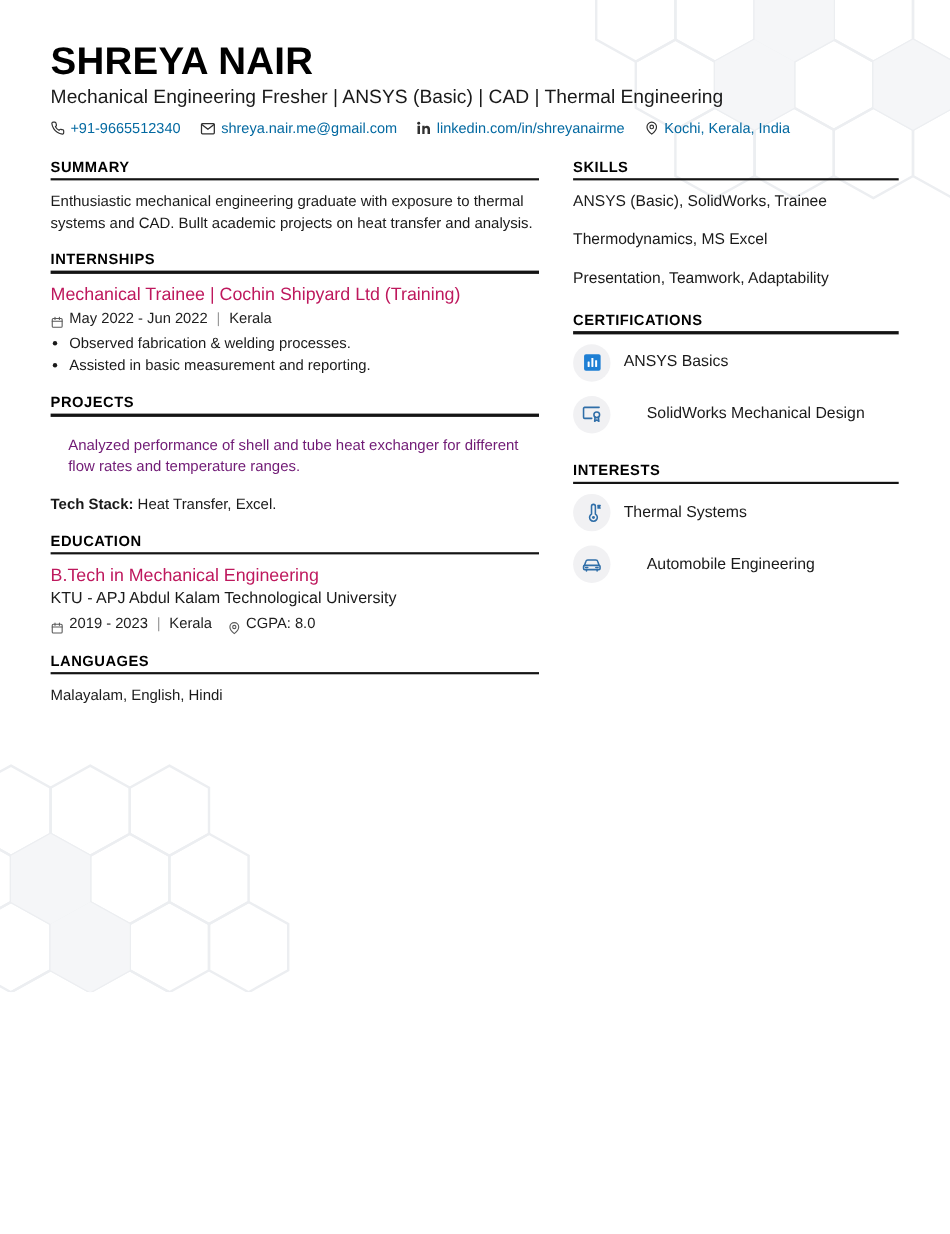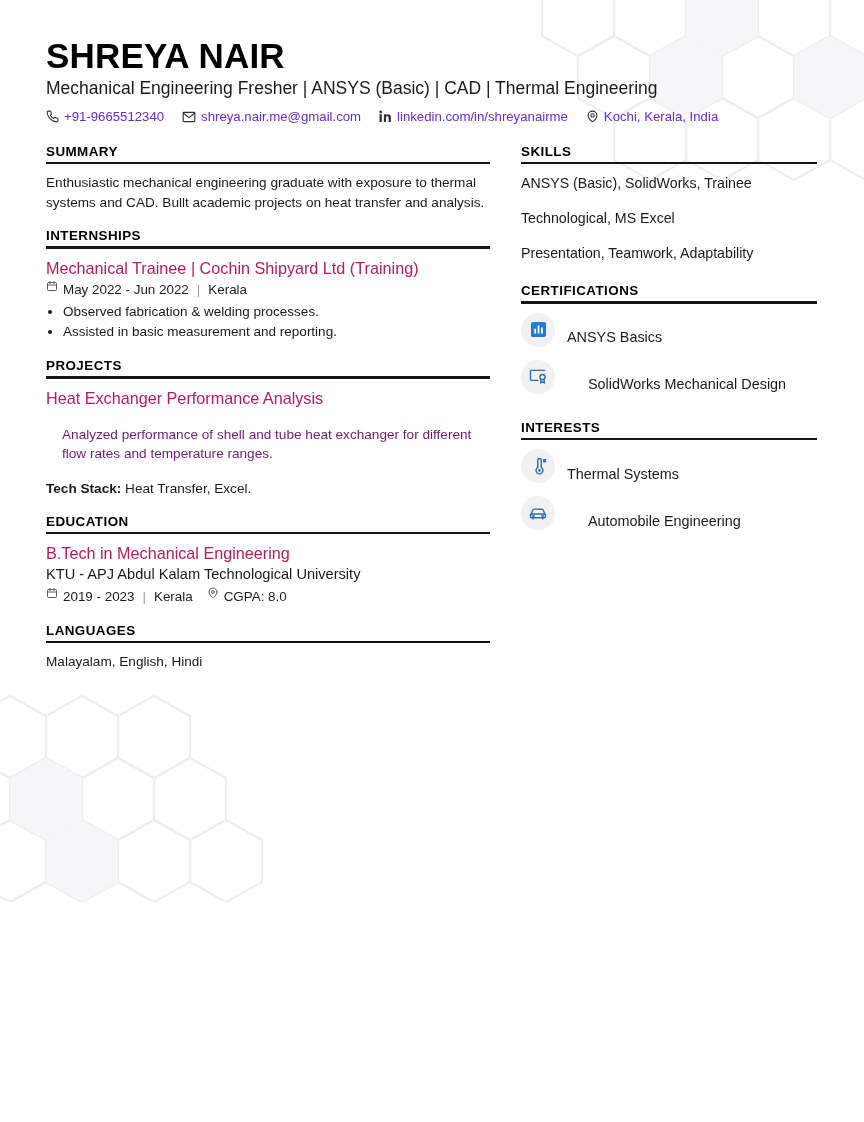--- a/index.html
+++ b/index.html
@@ -60,21 +60,21 @@
     line-height: 1.25;
     margin: 0 0 7px 0;
     color: #1a1a1a;
   }
   .contact-row {
     display: flex;
     flex-wrap: wrap;
     align-items: center;
     gap: 0 18px;
     font-size: 13.2px;
-    color: #6d28d9;
+    color: #0369a1;
     line-height: 1.5;
   }
   .contact-item {
     display: flex;
     align-items: center;
     gap: 5px;
     white-space: nowrap;
   }
   .contact-item svg { display: block; flex: none; }
 
@@ -129,21 +129,21 @@
     margin: 0 0 3px 0;
     line-height: 1.45;
   }
   .entry-meta .sep {
     color: #9a9a9a;
     font-weight: 300;
     padding: 0 2px;
   }
   .meta-chunk {
     display: flex;
-    align-items: flex-start;
+    align-items: flex-end;
     gap: 5px;
     white-space: nowrap;
   }
   ul.bullets {
     margin: 2px 0 0 0;
     padding-left: 17px;
     list-style: disc;
   }
   ul.bullets li {
     font-size: 13.5px;
@@ -171,21 +171,21 @@
     color: #1a1a1a;
     line-height: 1.45;
     margin-bottom: 14px;
   }
   .skill-line:last-child { margin-bottom: 16px; }
 
   
   .icon-list { margin-top: 2px; }
   .icon-item {
     display: flex;
-    align-items: flex-end;
+    align-items: center;
     gap: 12px;
     margin-bottom: 13px;
   }
   .icon-item:last-child { margin-bottom: 0; gap: 33px; }
   .icon-badge {
     width: 34px;
     height: 34px;
     border-radius: 50%;
     background: #f1f1f3;
     display: flex;
@@ -331,21 +331,20 @@
               <li>Assisted in basic measurement and reporting.</li>
             </ul>
           </div>
         </div>
 
         <div class="section">
           <div class="section-title">PROJECTS</div>
           <div class="section-rule"></div>
 
           <div class="entry">
-            <div class="entry-title">Heat Exchanger Performance Analysis</div>
             <p class="proj-desc">Analyzed performance of shell and tube heat exchanger for different flow rates and temperature ranges.</p>
             <p class="tech-stack">
               <b>Tech Stack:</b>
               <span>Heat Transfer, Excel.</span>
             </p>
           </div>
         </div>
 
         <div class="section">
           <div class="section-title">EDUCATION</div>
@@ -384,21 +383,21 @@
       </div>
 
       <div class="col-gap"></div>
 
       <div class="col-right">
 
         <div class="section">
           <div class="section-title">SKILLS</div>
           <div class="section-rule"></div>
           <div class="skill-line">ANSYS (Basic),  SolidWorks,  Trainee</div>
-          <div class="skill-line">Technological,  MS Excel</div>
+          <div class="skill-line">Thermodynamics,  MS Excel</div>
           <div class="skill-line">Presentation,  Teamwork,  Adaptability</div>
         </div>
 
         <div class="section" style="margin-top:20px">
           <div class="section-title">CERTIFICATIONS</div>
           <div class="section-rule"></div>
 
           <div class="icon-list">
 
             <div class="icon-item">

